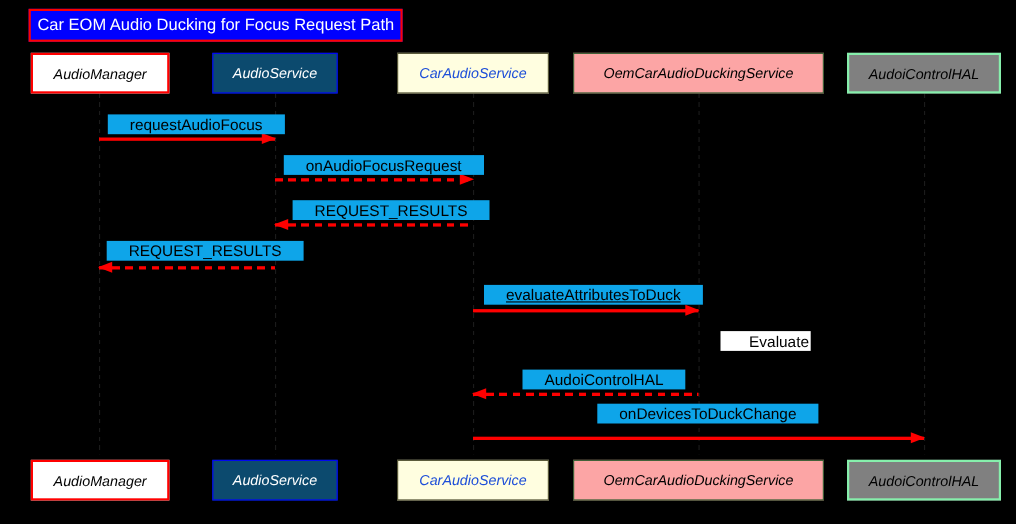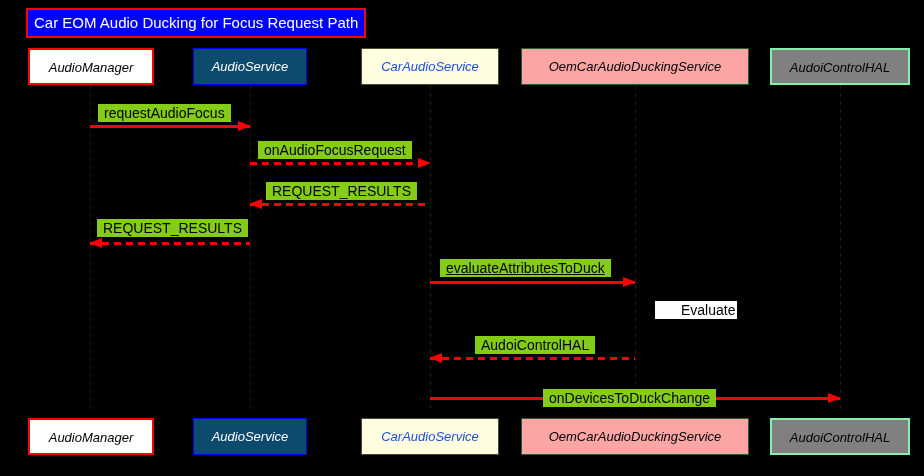--- a/index.html
+++ b/index.html
@@ -51,23 +51,23 @@
   }
   .msg .head{
     position:absolute;top:-4px;width:0;height:0;
     border-top:5.5px solid transparent;border-bottom:5.5px solid transparent;
   }
   .msg.right .head{right:-1px;border-left:13px solid #ff0000;}
   .msg.left  .head{left:-1px;border-right:13px solid #ff0000;}
 
   .msg-label{
     position:absolute;
-    background:#84cc16;color:#000000;
+    background:#0ea5e9;color:#000000;
     font-size:14px;line-height:18px;
-    padding:0 6px;white-space:nowrap;
+    padding:0 20px;white-space:nowrap;
   }
   .note-label{
     position:absolute;
     background:#ffffff;color:#000000;
     font-size:14px;line-height:18px;
     padding:0 2px;white-space:nowrap;
   }
 </style>
 </head>
 <body>
@@ -118,21 +118,21 @@
       <div class="msg-label" style="left: 422px; top: 259px; text-decoration: underline;">evaluateAttributesToDuck</div>
       <div class="msg left dashed" style="left: 412px; top: 357px; width: 205px;">
         <div class="line"></div>
         <div class="head"></div>
       </div>
       <div class="msg-label" style="left: 457px; top: 336px;">AudoiControlHAL</div>
       <div class="msg right" style="left: 412px; top: 397px; width: 410px;">
         <div class="line"></div>
         <div class="head"></div>
       </div>
-      <div class="msg-label" style="left: 525px; top: 389px;">onDevicesToDuckChange</div>
+      <div class="msg-label" style="left: 525px; top: 367px;">onDevicesToDuckChange</div>
     </div>
   <div id="notes-layer">
       <div class="note-label" style="left: 637px; top: 301px; padding-left: 26px;">Evaluate</div>
     </div>
   <div id="participants-bottom">
       <div class="participant p-white" style="left: 10px; width: 126px; top: 418px;"><span>AudioManager</span></div>
       <div class="participant p-blue" style="left: 175px; width: 114px; top: 418px;"><span>AudioService</span></div>
       <div class="participant p-cream" style="left: 343px; width: 138px; top: 418px;"><span>CarAudioService</span></div>
       <div class="participant p-green" style="left: 503px; width: 228px; top: 418px;"><span>OemCarAudioDuckingService</span></div>
       <div class="participant p-grey" style="left: 752px; width: 140px; top: 418px;"><span>AudoiControlHAL</span></div>

